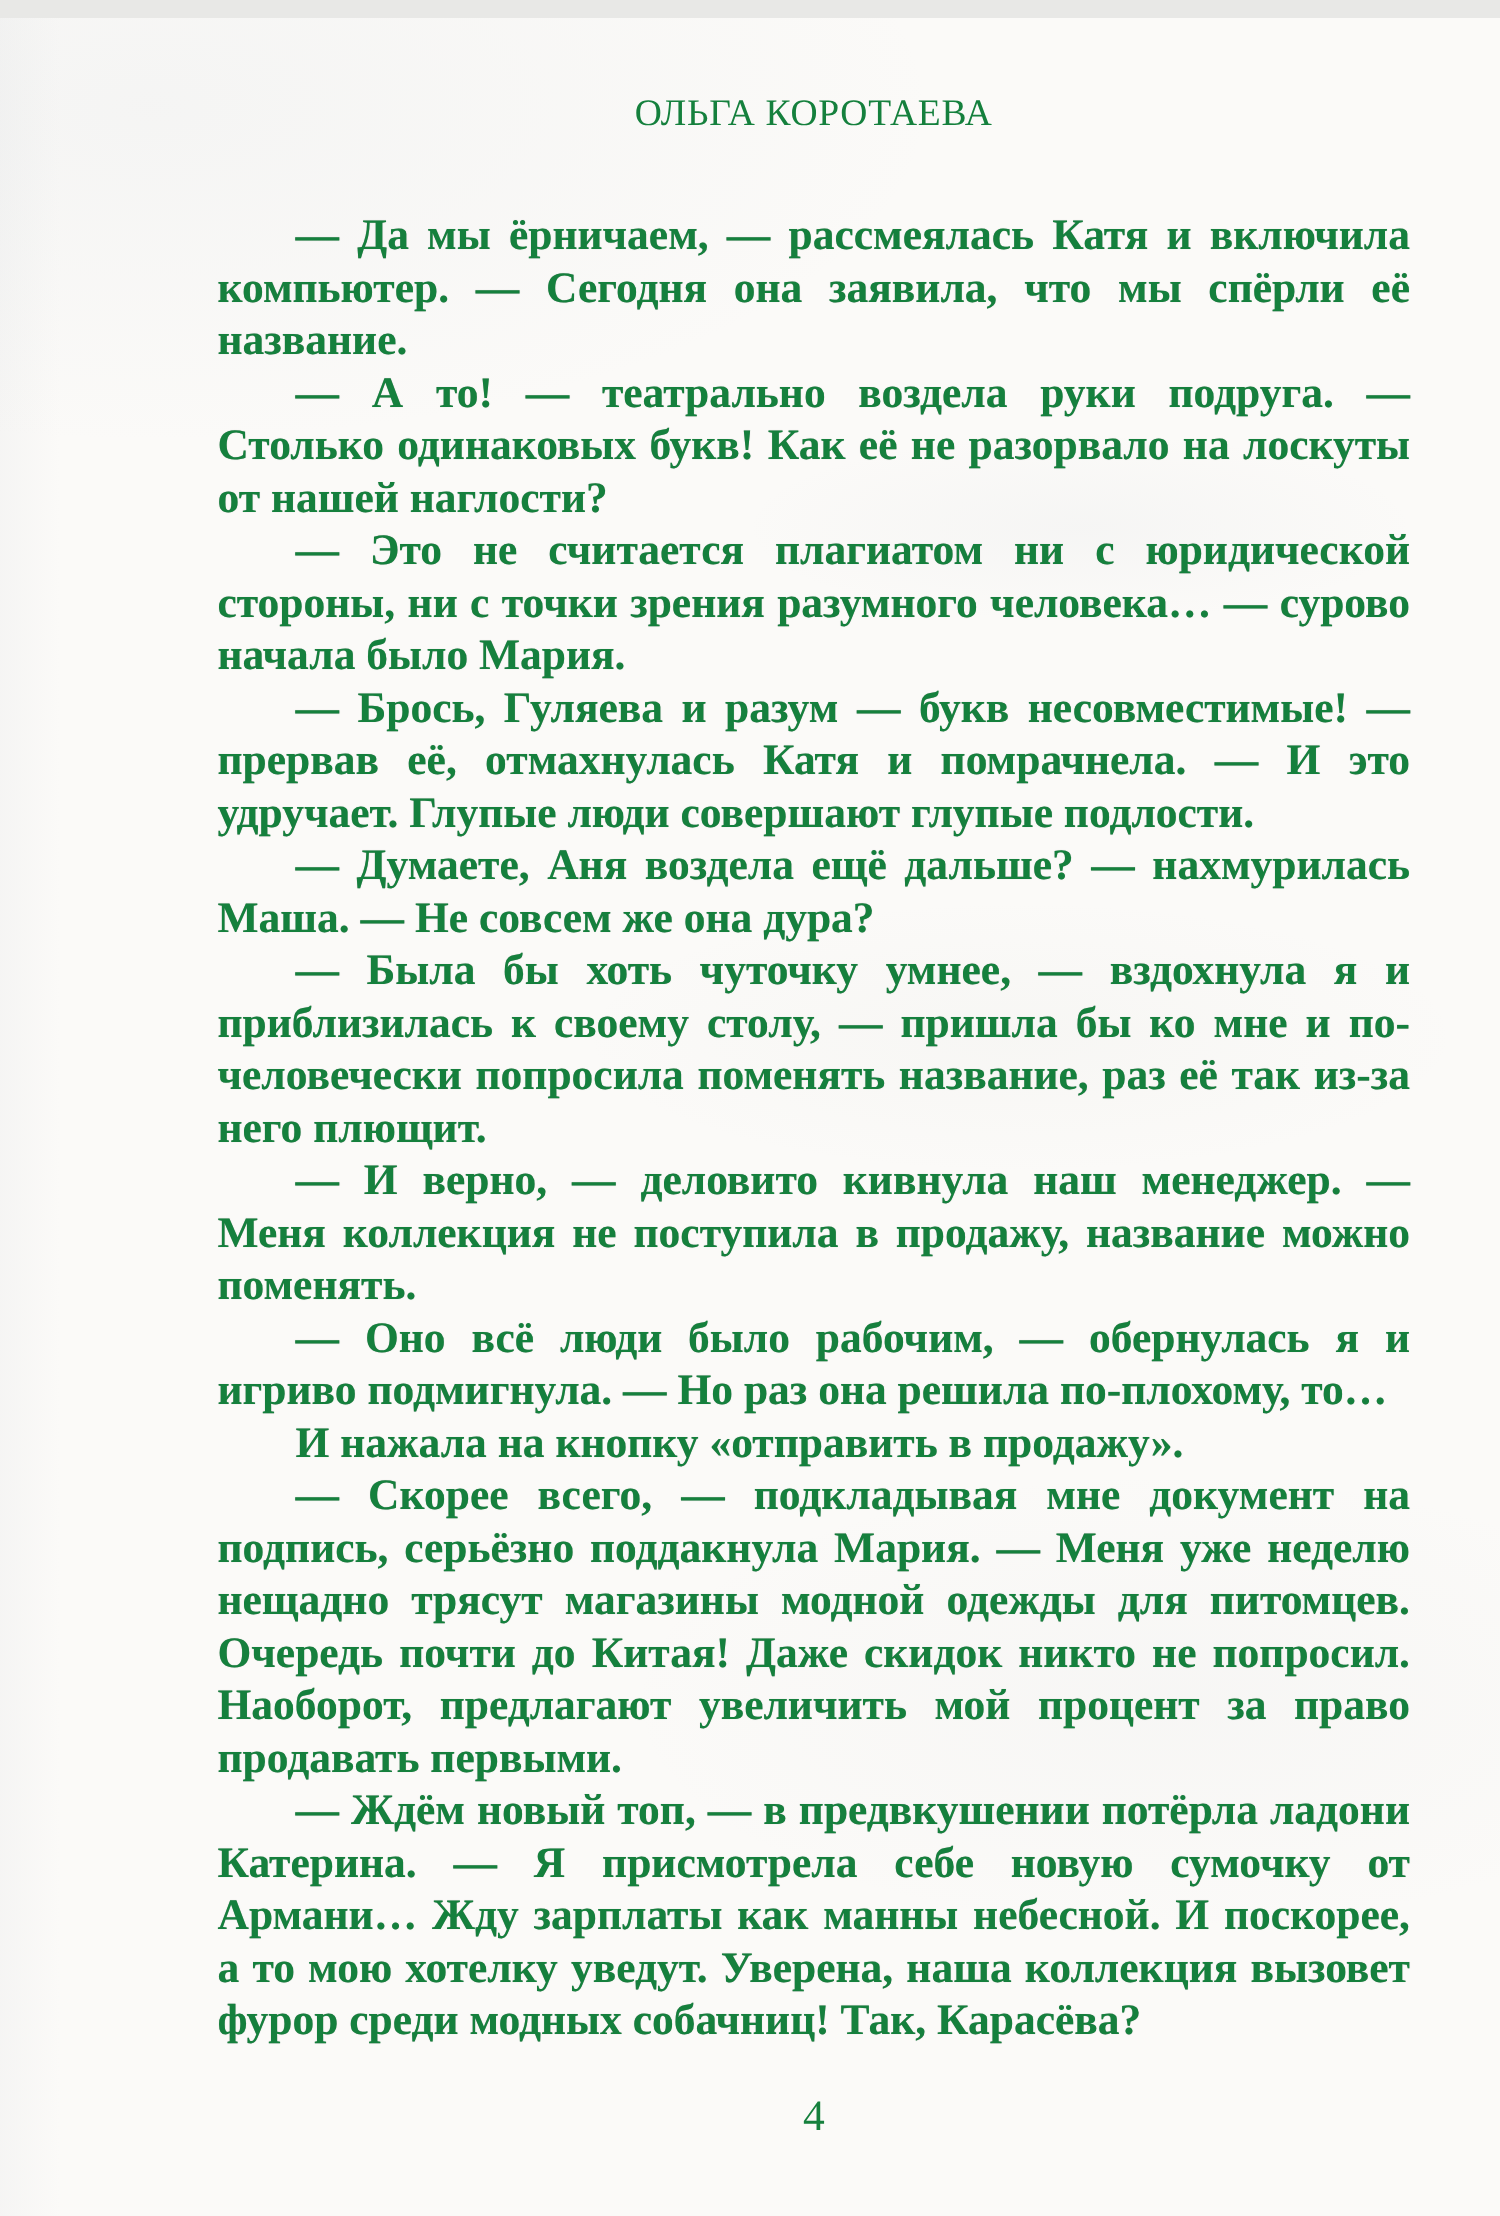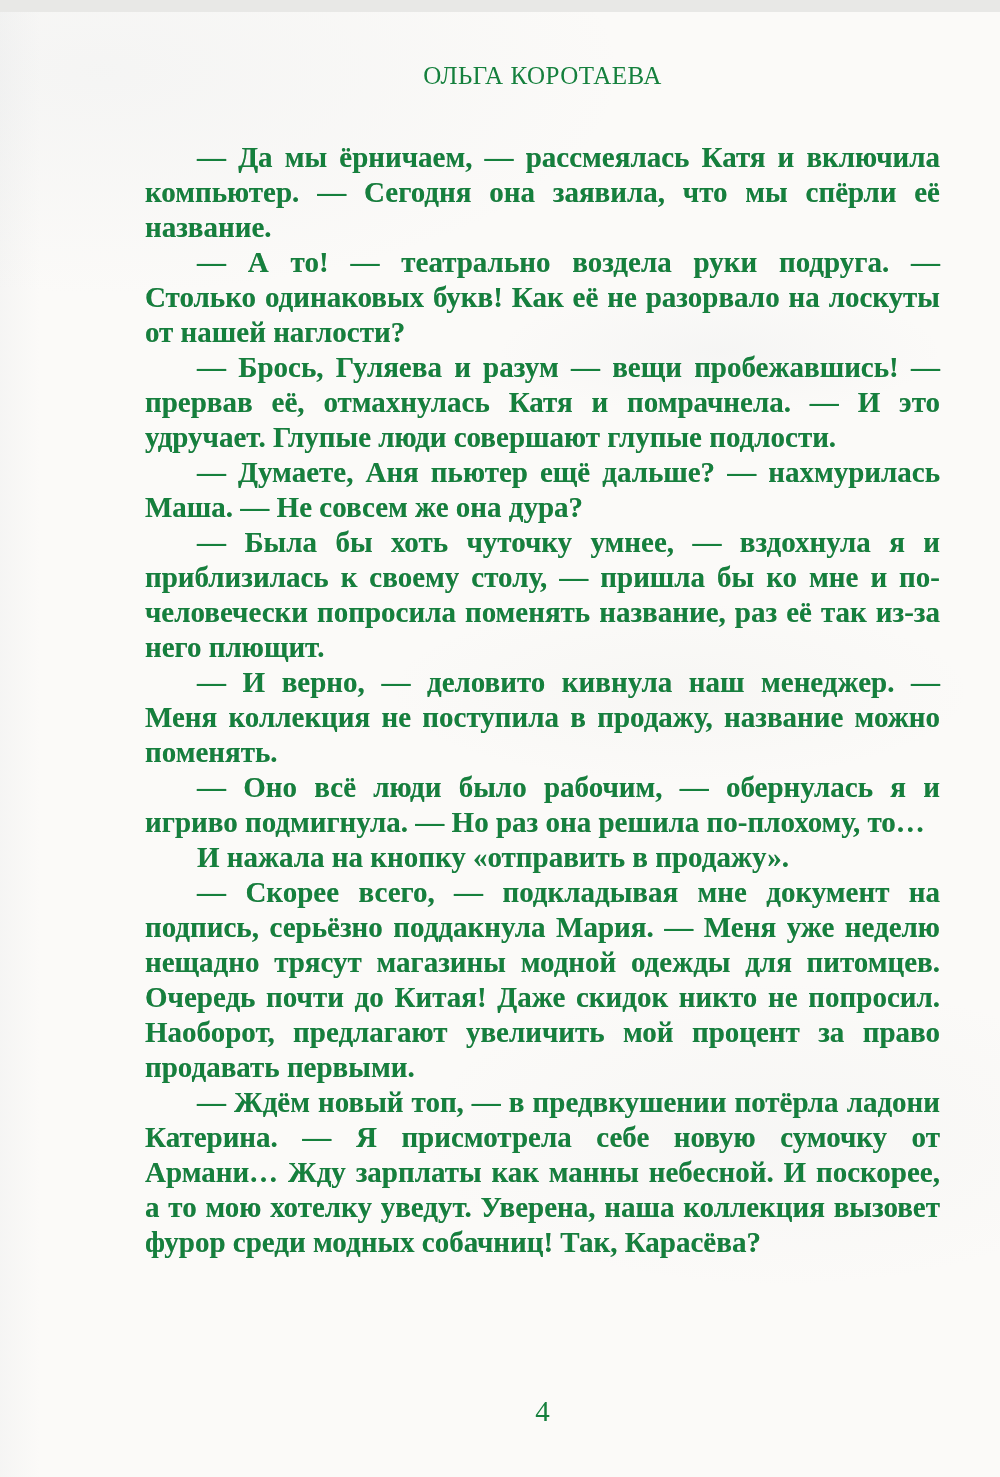--- a/index.html
+++ b/index.html
@@ -70,22 +70,23 @@
 <body>
 
 <div class="scan-page">
   <div class="scan-artifacts"></div>
 
   <div class="running-header">ОЛЬГА КОРОТАЕВА</div>
 
   <div class="text-block">
     <p>— Да мы ёрничаем, — рассмеялась Катя и включила ком­пьютер. — Сегодня она заявила, что мы спёрли её название.</p>
     <p>— А то! — театрально воздела руки подруга. — Столько одинаковых букв! Как её не разорвало на лоскуты от нашей на­глости?</p>
-    <p>— Брось, Гуляева и разум — вещи пробежавшись! — пре­рвав её, отмахнулась Катя и помрачнела. — И это удручает. Глу­пые люди совершают глупые подлости.</p>
-    <p>— Думаете, Аня пьютер ещё дальше? — нахмурилась Ма­ша. — Не совсем же она дура?</p>
+    <p>— Это не считается плагиатом ни с юридической стороны, ни с точки зрения разумного человека… — сурово начала было Мария.</p>
+    <p>— Брось, Гуляева и разум — букв несовместимые! — пре­рвав её, отмахнулась Катя и помрачнела. — И это удручает. Глу­пые люди совершают глупые подлости.</p>
+    <p>— Думаете, Аня воздела ещё дальше? — нахмурилась Ма­ша. — Не совсем же она дура?</p>
     <p>— Была бы хоть чуточку умнее, — вздохнула я и приблизи­лась к своему столу, — пришла бы ко мне и по-человечески по­просила поменять название, раз её так из-за него плющит.</p>
     <p>— И верно, — деловито кивнула наш менеджер. — Меня коллекция не поступила в продажу, название можно поменять.</p>
     <p>— Оно всё люди было рабочим, — обернулась я и игриво подмигнула. — Но раз она решила по-плохому, то…</p>
     <p>И нажала на кнопку «отправить в продажу».</p>
     <p>— Скорее всего, — подкладывая мне документ на подпись, серьёзно поддакнула Мария. — Меня уже неделю нещадно тря­сут магазины модной одежды для питомцев. Очередь почти до Китая! Даже скидок никто не попросил. Наоборот, предлагают увеличить мой процент за право продавать первыми.</p>
     <p>— Ждём новый топ, — в предвкушении потёрла ладони Ка­терина. — Я присмотрела себе новую сумочку от Армани… Жду зарплаты как манны небесной. И поскорее, а то мою хотелку уведут. Уверена, наша коллекция вызовет фурор среди модных собачниц! Так, Карасёва?</p>
   </div>
 
   <div class="page-number">4</div>
 </div>

